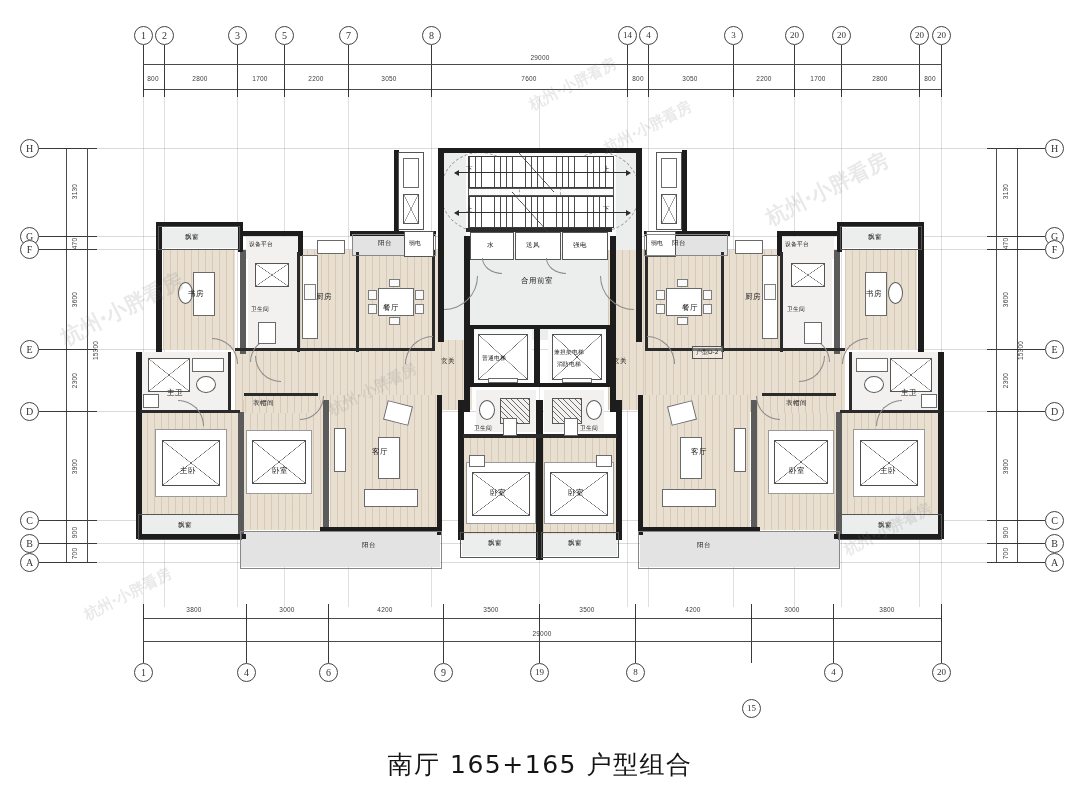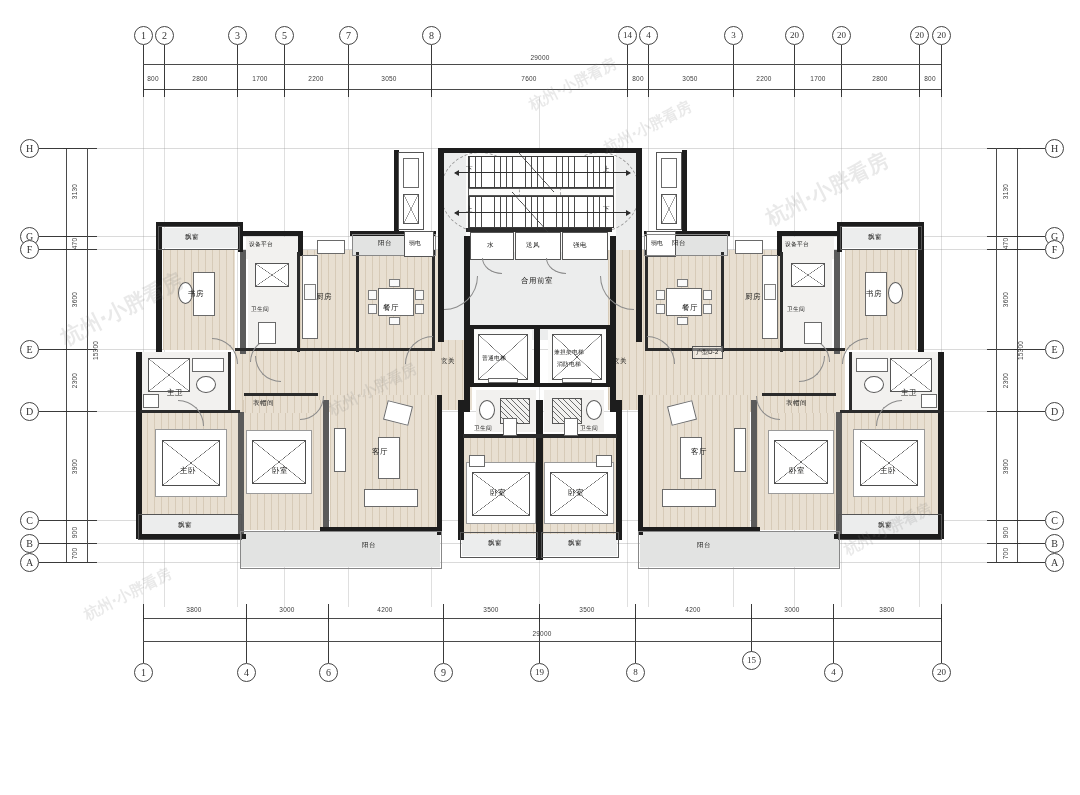--- a/index.html
+++ b/index.html
@@ -229,21 +229,21 @@
   <div class="dim" style="left:798px;top:75px;width:40px;">1700</div>
   <div class="dim" style="left:860px;top:75px;width:40px;">2800</div>
   <div class="dim" style="left:910px;top:75px;width:40px;">800</div>
 
   <div class="bubble" style="left:134px;top:663px;">1</div>
   <div class="bubble" style="left:237px;top:663px;">4</div>
   <div class="bubble" style="left:319px;top:663px;">6</div>
   <div class="bubble" style="left:434px;top:663px;">9</div>
   <div class="bubble w" style="left:530px;top:663px;">19</div>
   <div class="bubble w" style="left:626px;top:663px;">8</div>
-  <div class="bubble w" style="left:742px;top:651px;">15</div>
+  <div class="bubble w" style="left:742px;top:699px;">15</div>
   <div class="bubble w" style="left:824px;top:663px;">4</div>
   <div class="bubble w" style="left:932px;top:663px;">20</div>
 
   <div class="vlead" style="left:143px;top:604px;height:59px;"></div>
   <div class="vlead" style="left:246px;top:604px;height:59px;"></div>
   <div class="vlead" style="left:328px;top:604px;height:59px;"></div>
   <div class="vlead" style="left:443px;top:604px;height:59px;"></div>
   <div class="vlead" style="left:539px;top:604px;height:59px;"></div>
   <div class="vlead" style="left:635px;top:604px;height:59px;"></div>
   <div class="vlead" style="left:751px;top:604px;height:59px;"></div>
@@ -677,14 +677,15 @@
   <div class="swing sw-tr" style="left:647px;top:336px;width:28px;height:28px;"></div>
 
   <div class="wm" style="left:55px;top:295px;">杭州·小胖看房</div>
   <div class="wm small" style="left:325px;top:380px;">杭州·小胖看房</div>
   <div class="wm small" style="left:600px;top:118px;">杭州·小胖看房</div>
   <div class="wm" style="left:760px;top:175px;">杭州·小胖看房</div>
   <div class="wm small" style="left:80px;top:585px;">杭州·小胖看房</div>
   <div class="wm small" style="left:840px;top:520px;">杭州·小胖看房</div>
   <div class="wm small" style="left:525px;top:75px;">杭州·小胖看房</div>
 
+  <div id="title">南厅 165+165  户型组合</div>
 
 </div>
 
 </body></html>

